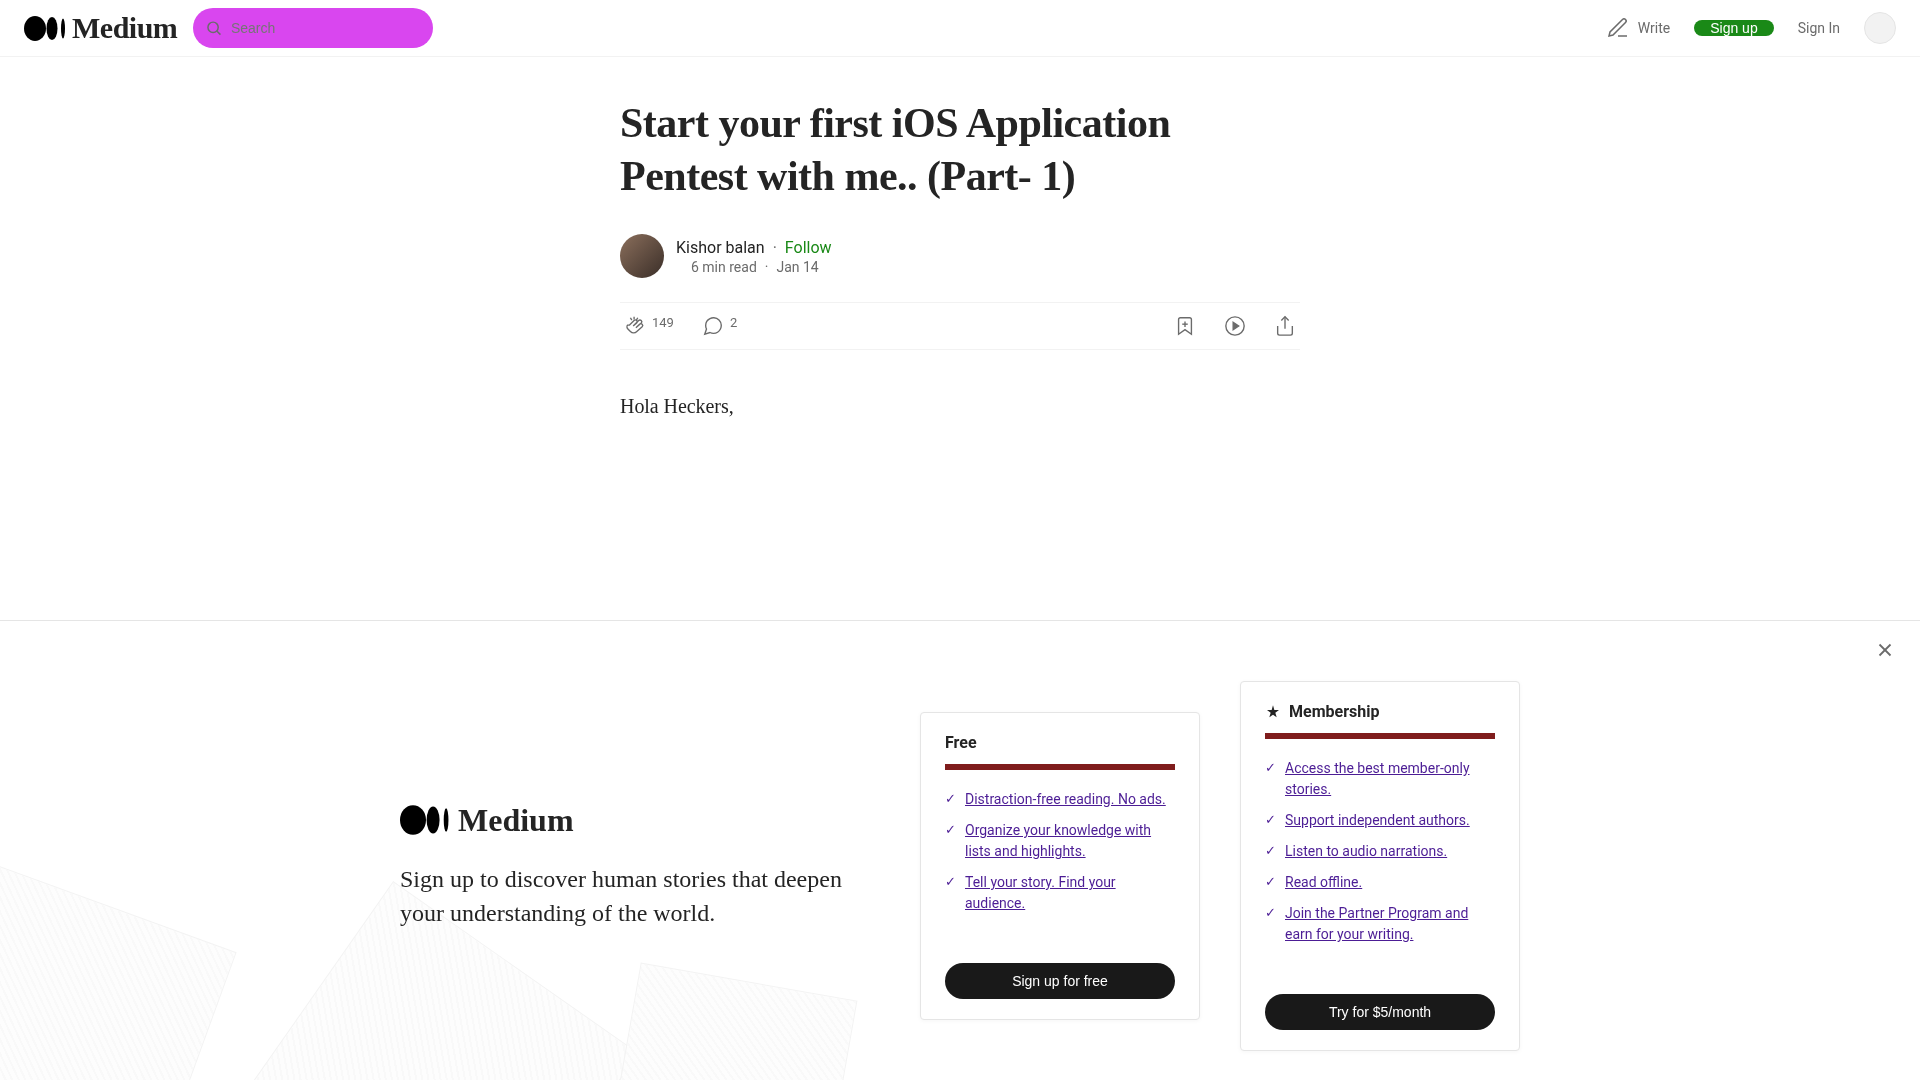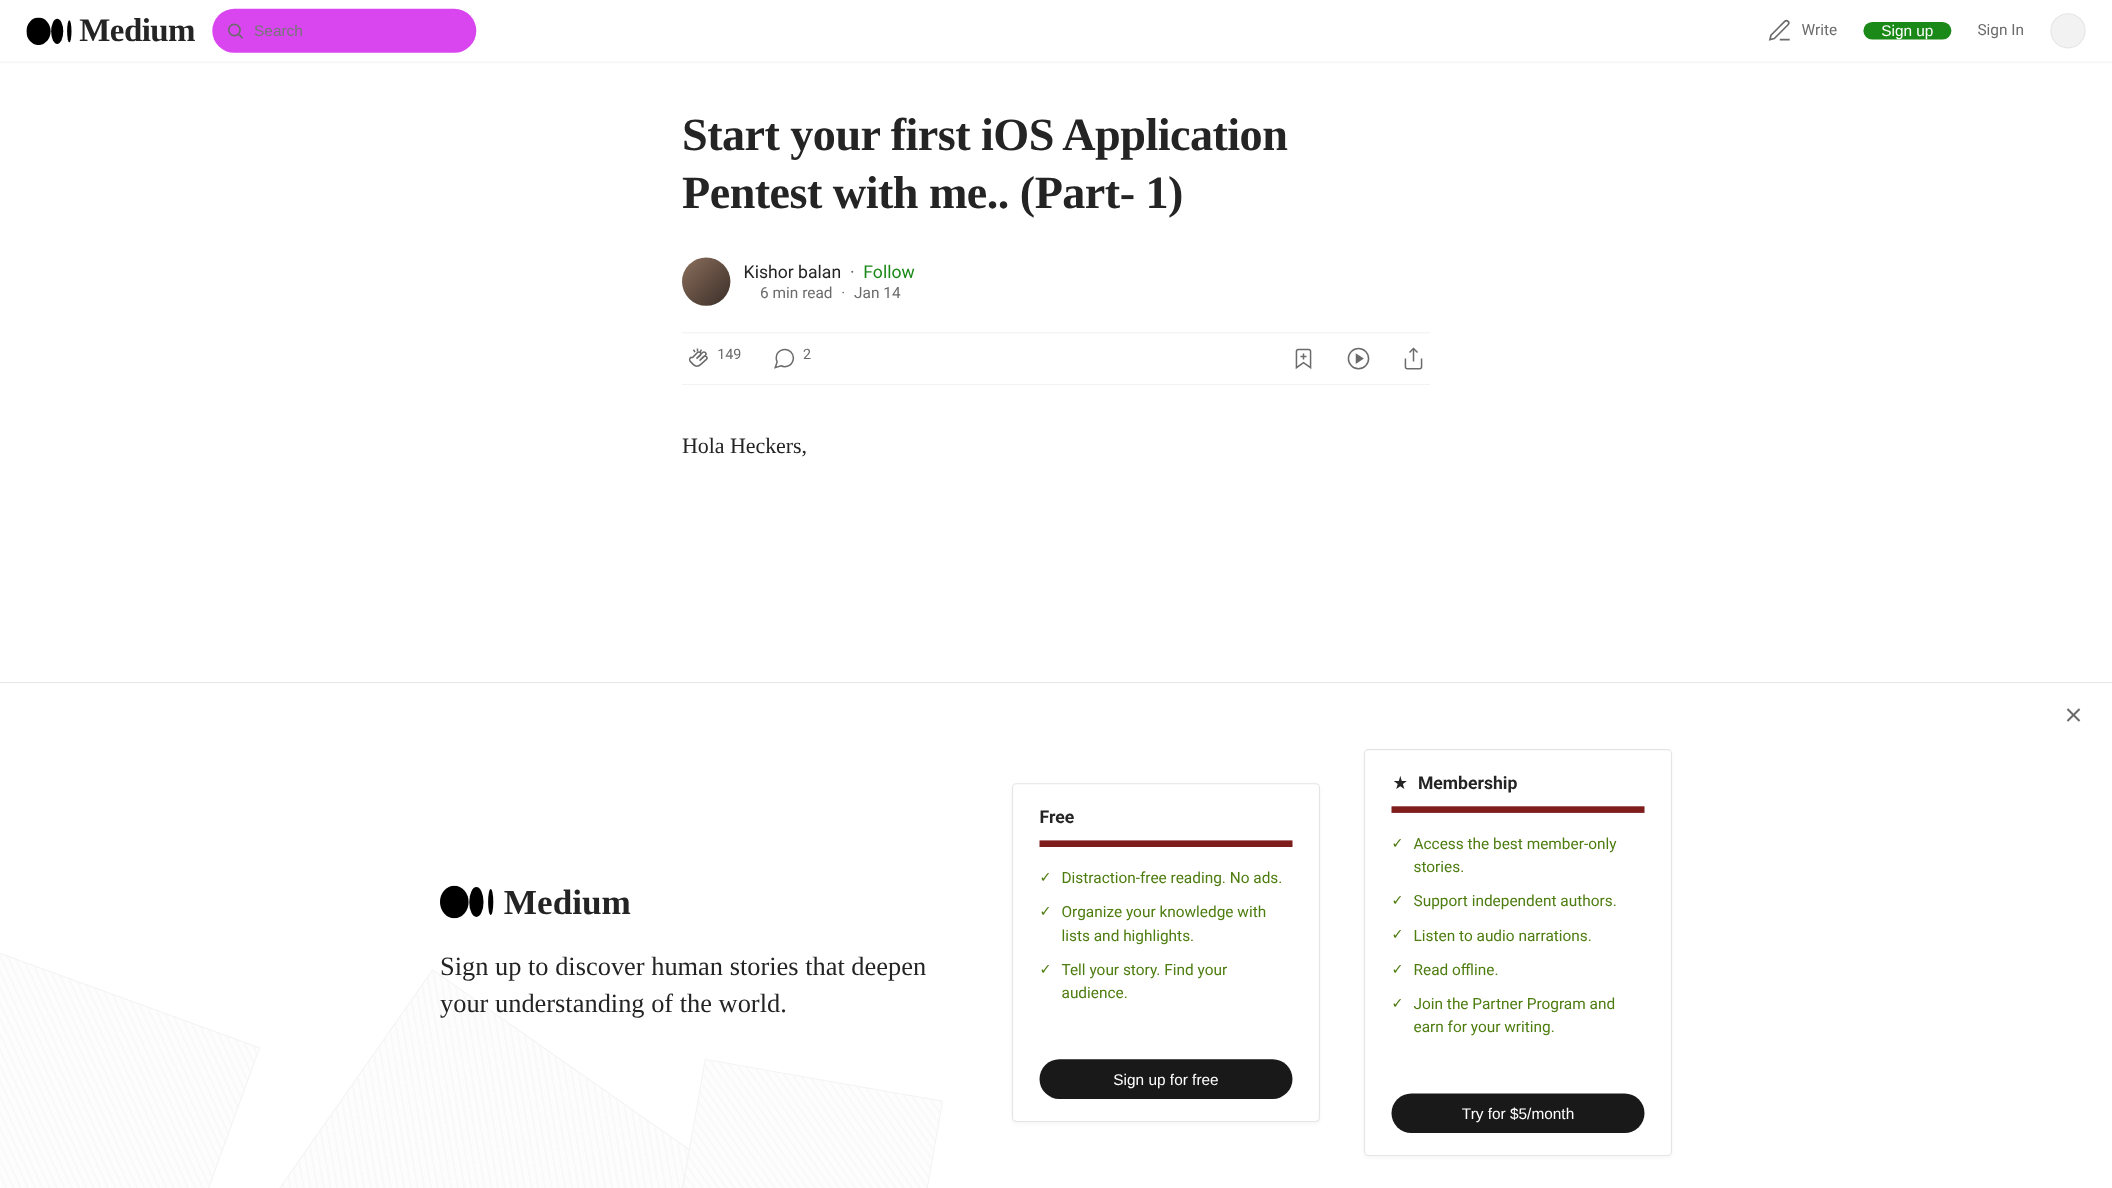--- a/index.html
+++ b/index.html
@@ -212,24 +212,25 @@
   padding-bottom: 12px;
   border-bottom: 6px solid #7f1d1d;
   margin-bottom: 14px;
   display: flex;
   align-items: center;
   gap: 8px;
 }
 .plan-list { list-style: none; margin-bottom: 20px; }
 .plan-list li {
   font-size: 14px;
-  color: #4d7c0f;
+  color: #4c1d95;
   line-height: 1.5;
   padding: 5px 0 5px 20px;
   position: relative;
+  text-decoration: underline;
 }
 .plan-list li::before {
   content: "✓";
   position: absolute;
   left: 0;
   top: 5px;
   font-size: 13px;
 }
 .plan-btn {
   width: 100%;

